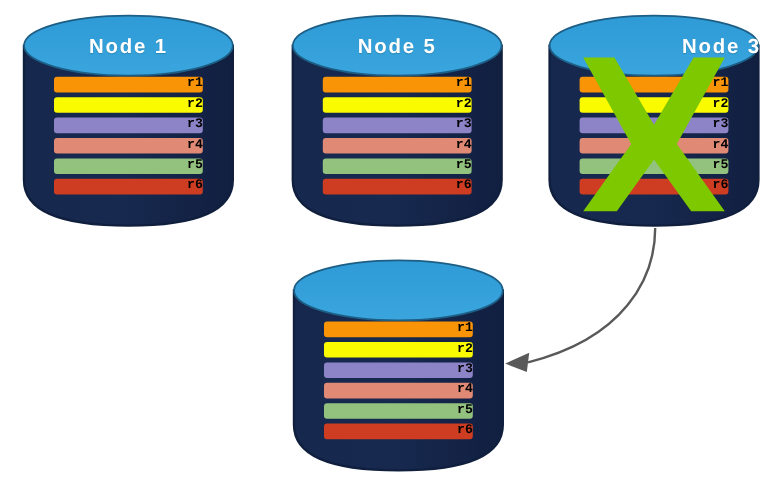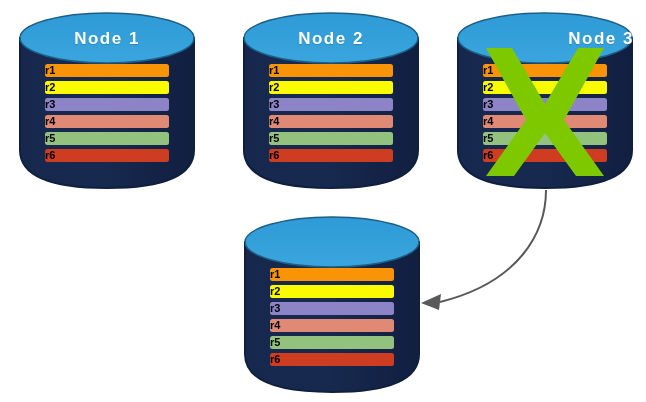--- a/index.html
+++ b/index.html
@@ -45,22 +45,22 @@
   .row {
     position: relative;
     box-sizing: border-box;
     height: 13px;
     margin-bottom: 4px;
     border-radius: 2.5px;
     color: #000000;
     font-weight: bold;
     font-size: 11px;
     line-height: 13px;
-    text-align: left;
-    font-family: Liberation Sans, sans-serif;
+    text-align: right;
+    font-family: Liberation Mono, monospace;
   }
   .row:last-child { margin-bottom: 0; }
   .xmark {
     position: absolute;
     left: 0;
     top: 0;
     overflow: visible;
     pointer-events: none;
   }
   .arrow-layer {
@@ -113,21 +113,21 @@
           <stop offset="100%" stop-color="#111f40"></stop>
         </linearGradient>
         <linearGradient id="topg2" x1="0" y1="0" x2="0" y2="1">
           <stop offset="0%" stop-color="#2e9bd7"></stop>
           <stop offset="100%" stop-color="#3aa5dd"></stop>
         </linearGradient>
       </defs>
       <path d="M2,30 L2,142 Q2,180 89,180 Q176,180 176,142 L176,30 Z" fill="url(#bodyg2)" stroke="#101f3e" stroke-width="2"></path>
       <ellipse cx="89" cy="30" rx="87" ry="25" fill="url(#topg2)" stroke="#1d5e85" stroke-width="1.5"></ellipse>
     </svg>
-    <div class="node-title" style="top:21px;">Node  2</div>
+    <div class="node-title" style="top:21px;">Node  5</div>
     <div class="rows" style="top:56px; left:27px; width:124px;">
         <div class="row" style="background: rgb(248, 148, 6);">r1</div>
         <div class="row" style="background: rgb(251, 251, 0);">r2</div>
         <div class="row" style="background: rgb(141, 132, 200);">r3</div>
         <div class="row" style="background: rgb(224, 138, 118);">r4</div>
         <div class="row" style="background: rgb(147, 194, 127);">r5</div>
         <div class="row" style="background: rgb(206, 60, 34);">r6</div>
       </div>
   </div>
 

